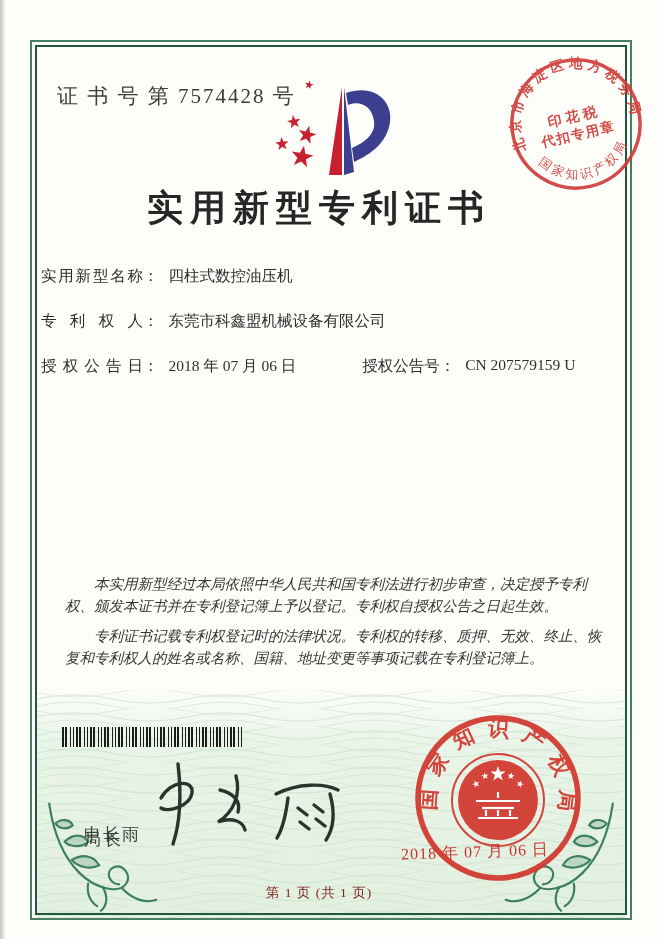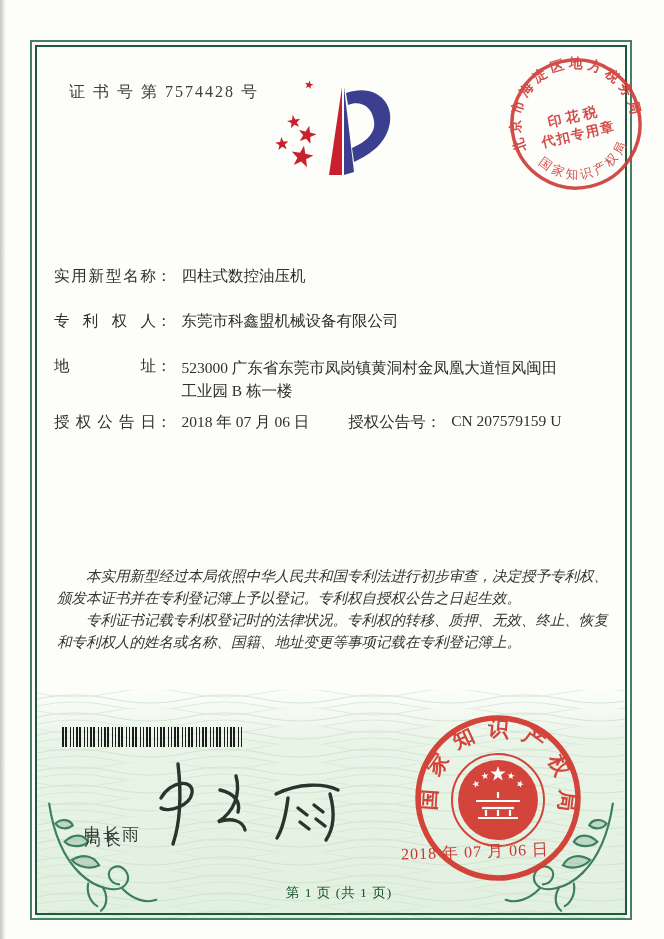--- a/index.html
+++ b/index.html
@@ -14,59 +14,59 @@
     border:2px solid #477f62;z-index:2;pointer-events:none;}
   .frame-inner{position:absolute;inset:3px;border:2px solid #1f5740;}
   
   .green-zone{position:absolute;left:37px;top:690px;right:39px;height:228px;z-index:1;
     background:linear-gradient(180deg,rgba(236,246,235,0) 0%,rgba(230,243,229,.85) 22%,#e2f0df 100%);}
   .green-zone svg.waves{position:absolute;inset:0;width:100%;height:100%;opacity:.75;}
   .flourish{position:absolute;bottom:0;width:128px;height:118px;}
   .fl-right{right:-1px;}
   .fl-left{left:-1px;transform:scaleX(-1);}
   
-  .cert-number{position:absolute;left:69px;top:82px;font-size:16px;color:#3d3d3d;
+  .cert-number{position:absolute;left:57px;top:82px;font-size:21px;color:#3d3d3d;
     letter-spacing:2px;z-index:3;}
   .logo{position:absolute;left:260px;top:76px;width:145px;height:114px;z-index:3;}
   .tax-stamp{position:absolute;left:501px;top:49px;width:150px;height:150px;z-index:4;
     transform:rotate(-13deg);opacity:.92;}
   .title{position:absolute;left:0;right:26px;top:184px;text-align:center;font-size:36px;
     font-weight:bold;letter-spacing:7px;color:#262626;z-index:3;}
   
-  .fields{position:absolute;left:54px;top:266px;width:552px;font-size:15.5px;color:#2e2e2e;z-index:3;}
+  .fields{position:absolute;left:41px;top:266px;width:552px;font-size:15.5px;color:#2e2e2e;z-index:3;}
   .frow{height:24px;margin-bottom:21px;white-space:nowrap;}
   .frow.addr{height:48px;margin-bottom:8px;white-space:normal;}
   .flabel{display:inline-block;width:102px;text-align:justify;text-align-last:justify;
     text-justify:inter-character;vertical-align:top;}
   .fcolon{vertical-align:top;}
   .fvalue{margin-left:6px;vertical-align:top;}
   .fvalue.pre{display:inline-block;white-space:pre-line;line-height:23px;max-width:430px;}
   .grant-row{display:flex;white-space:nowrap;gap:14px;}
-  .grant-right{margin-left:25px;text-align:right;}
+  .grant-right{margin-left:52px;text-align:right;}
   
   .paras{position:absolute;left:57px;top:565px;width:554px;font-size:14.5px;line-height:22px;
     color:#333;font-style:italic;z-index:3;}
-  .paras p{margin:0;text-indent:2em;}
+  .paras p{margin:8px;text-indent:2em;}
   
   .barcode{position:absolute;left:62px;top:727px;width:181px;height:20px;z-index:3;
     background:repeating-linear-gradient(90deg,#1c1c1c 0 2px,transparent 2px 3px,
       #1c1c1c 3px 5px,transparent 5px 8px,#1c1c1c 8px 9px,transparent 9px 11px,
       #1c1c1c 11px 12px,transparent 12px 14px);}
   
   .signer-title{position:absolute;left:84px;top:828px;font-size:17px;color:#39413b;
     letter-spacing:3px;z-index:3;font-family:"Liberation Sans","DejaVu Sans",sans-serif;}
   .signer-name{position:absolute;left:84px;top:823px;font-size:17px;color:#39413b;
     letter-spacing:2px;z-index:3;font-family:"Liberation Sans","DejaVu Sans",sans-serif;}
   .signature{position:absolute;left:148px;top:750px;width:212px;height:106px;z-index:3;}
   
   .seal{position:absolute;left:406px;top:706px;width:184px;height:184px;z-index:4;opacity:.95;}
   .seal-date{position:absolute;left:401px;top:842px;font-size:16px;color:#c9352f;z-index:5;
     transform:rotate(-2deg);letter-spacing:1px;}
   .footer{position:absolute;left:36px;width:566px;top:884px;text-align:center;font-size:13.5px;
-    color:#14532d;z-index:3;letter-spacing:1px;padding-left:20px;}
+    color:#7f1d1d;z-index:3;letter-spacing:1px;}
   .red{fill:#cf3f3a;}
 </style>
 </head>
 <body>
 
 <div class="page">
 
   <div class="scan-edge"></div>
 
   <div class="frame">
@@ -138,34 +138,30 @@
     <text class="red" font-size="13.5" letter-spacing="4.5" font-weight="bold">
       <textPath href="#ts-top" startOffset="4">北京市海淀区地方税务局</textPath>
     </text>
     <text class="red" font-size="12.5" letter-spacing="3">
       <textPath href="#ts-bot" startOffset="3">国家知识产权局</textPath>
     </text>
     <text class="red" x="75" y="72" text-anchor="middle" font-size="14" letter-spacing="4" font-weight="bold">印花税</text>
     <text class="red" x="75" y="90" text-anchor="middle" font-size="13.5" letter-spacing="1.5" font-weight="bold">代扣专用章</text>
   </svg>
 
+  <div class="title">实用新型专利证书</div>
 
   <div class="fields">
     <div class="frow">
       <span class="flabel">实用新型名称</span><span class="fcolon">：</span>
       <span class="fvalue">四柱式数控油压机</span>
     </div>
     <div class="frow">
       <span class="flabel">专利权人</span><span class="fcolon">：</span>
       <span class="fvalue">东莞市科鑫盟机械设备有限公司</span>
-    </div>
-    <div class="frow addr">
-      <span class="flabel">地址</span><span class="fcolon">：</span>
-      <span class="fvalue pre">523000 广东省东莞市凤岗镇黄洞村金凤凰大道恒风闽田
-工业园 B 栋一楼</span>
     </div>
     <div class="grant-row">
       <div>
         <span class="flabel">授权公告日</span><span class="fcolon">：</span>
         <span class="fvalue">2018 年 07 月 06 日</span>
       </div>
       <div class="grant-right">
         <span>授权公告号</span><span class="fcolon">：</span>
         <span class="fvalue">CN 207579159 U</span>
       </div>

